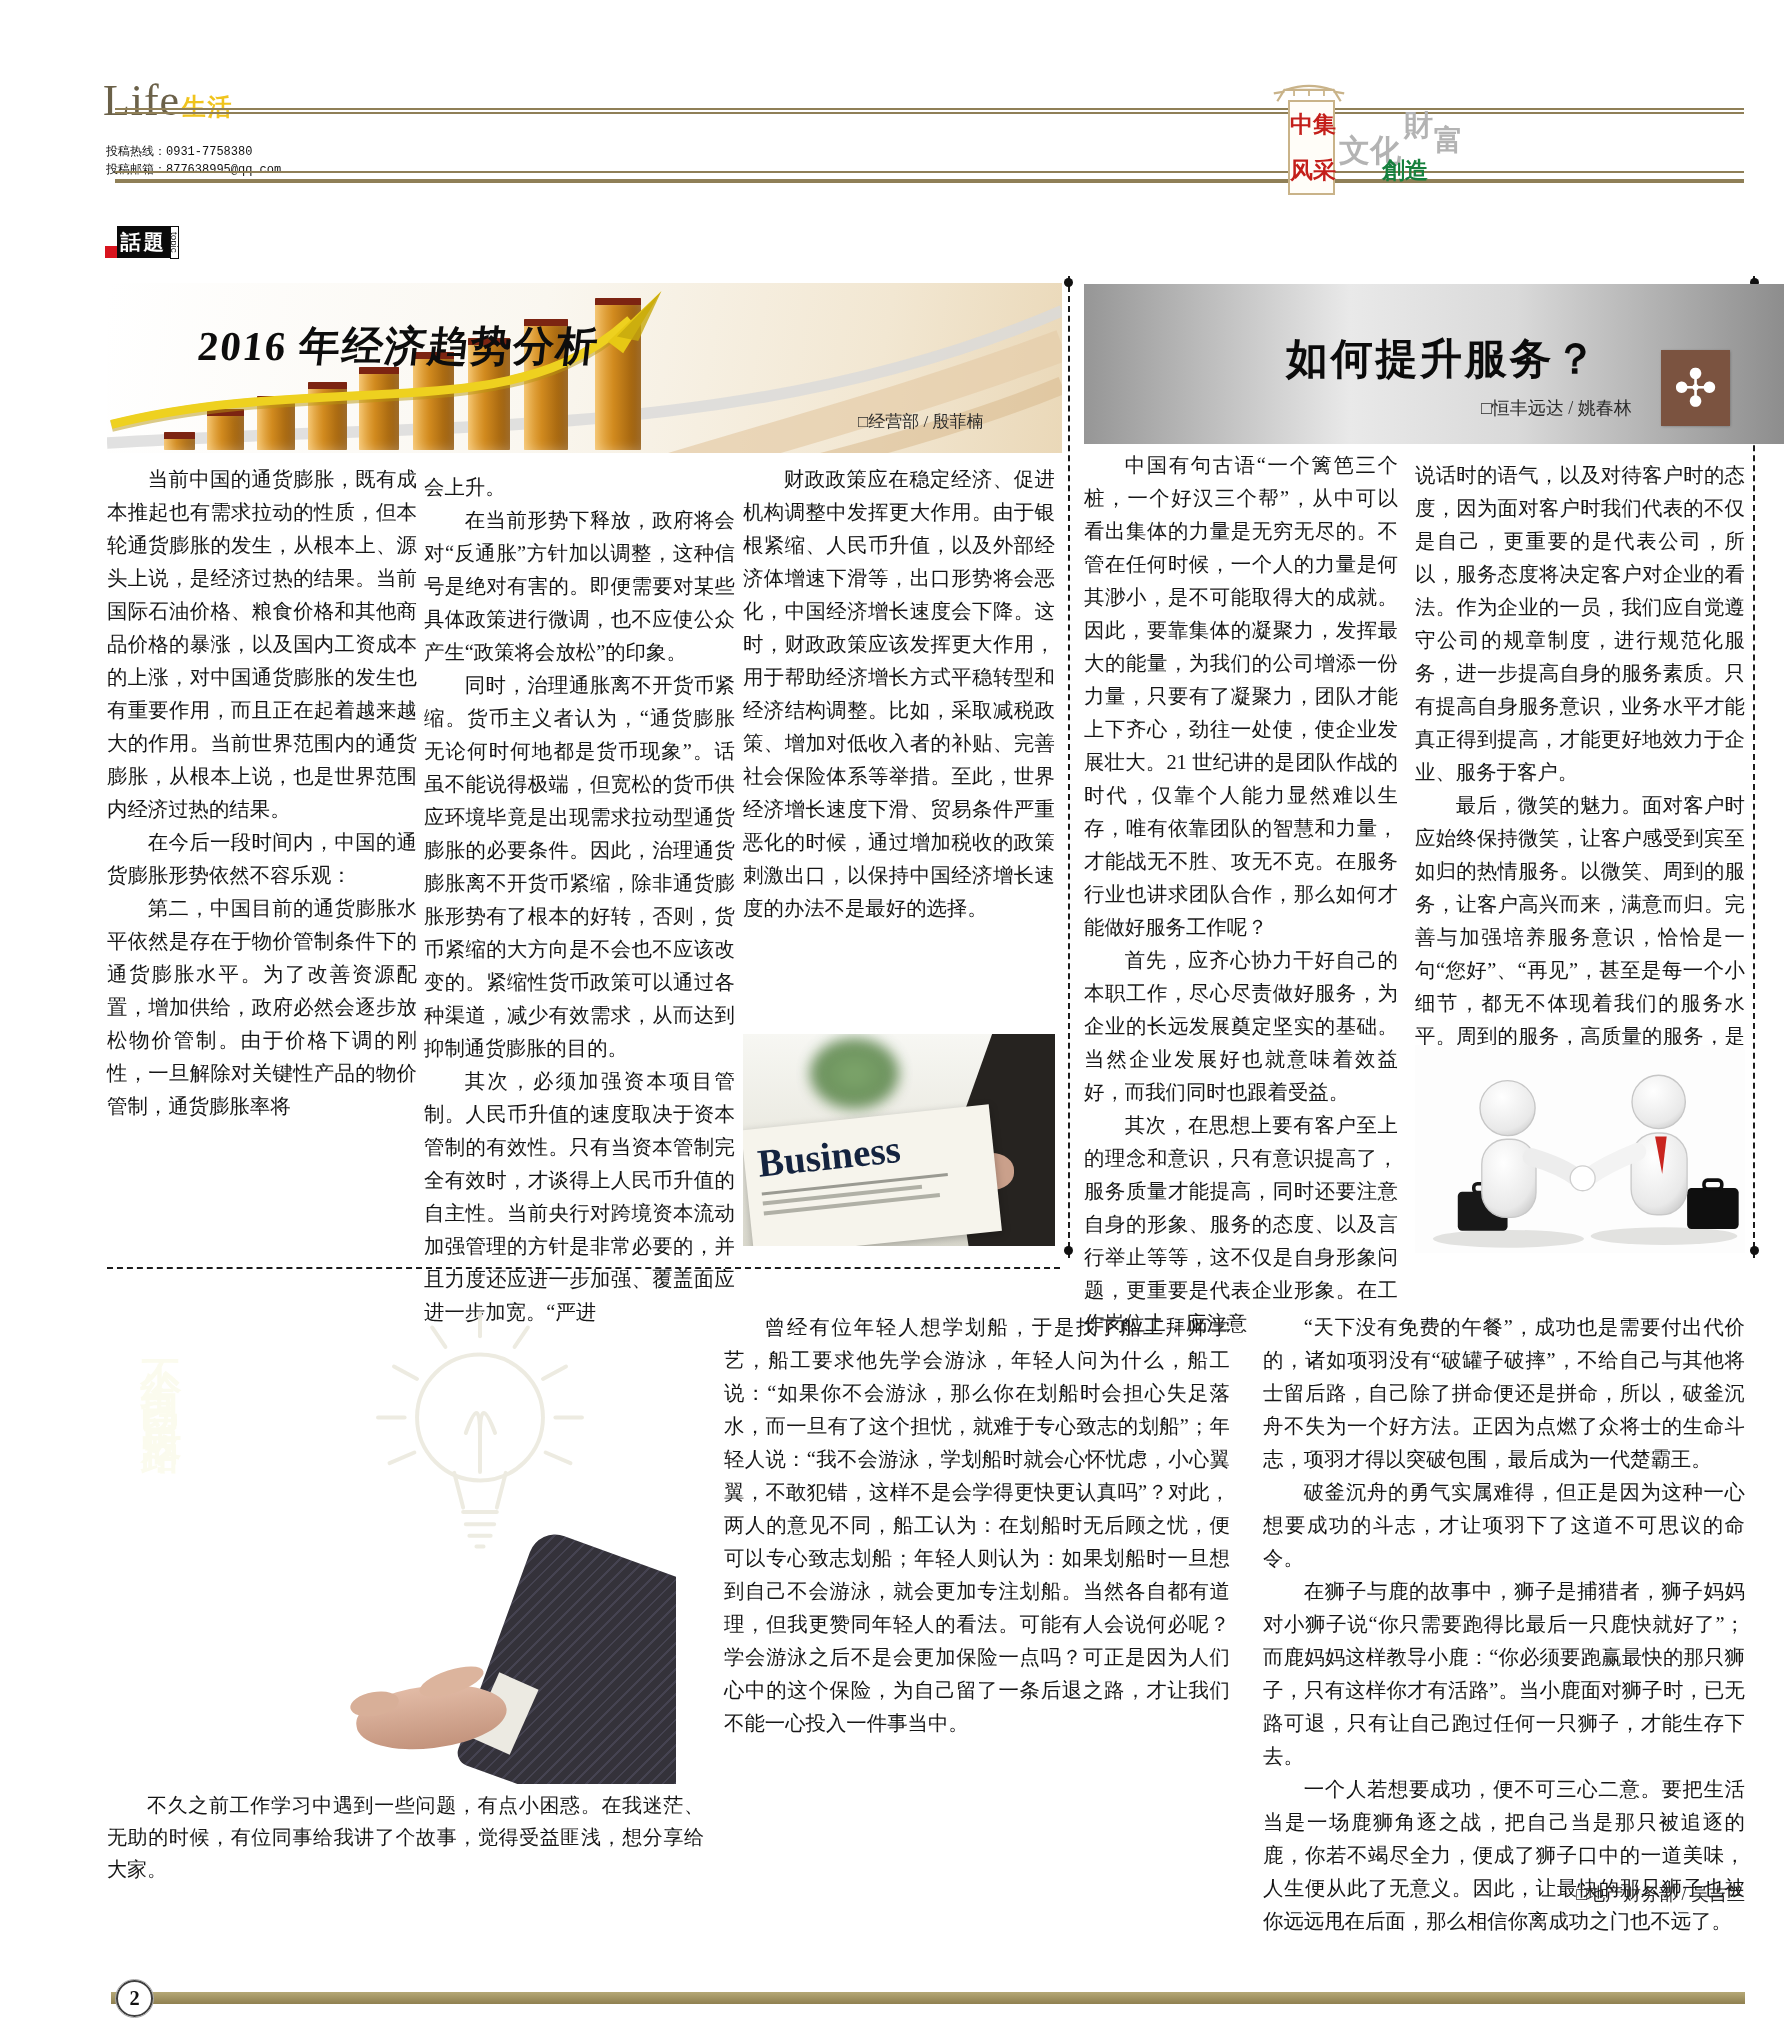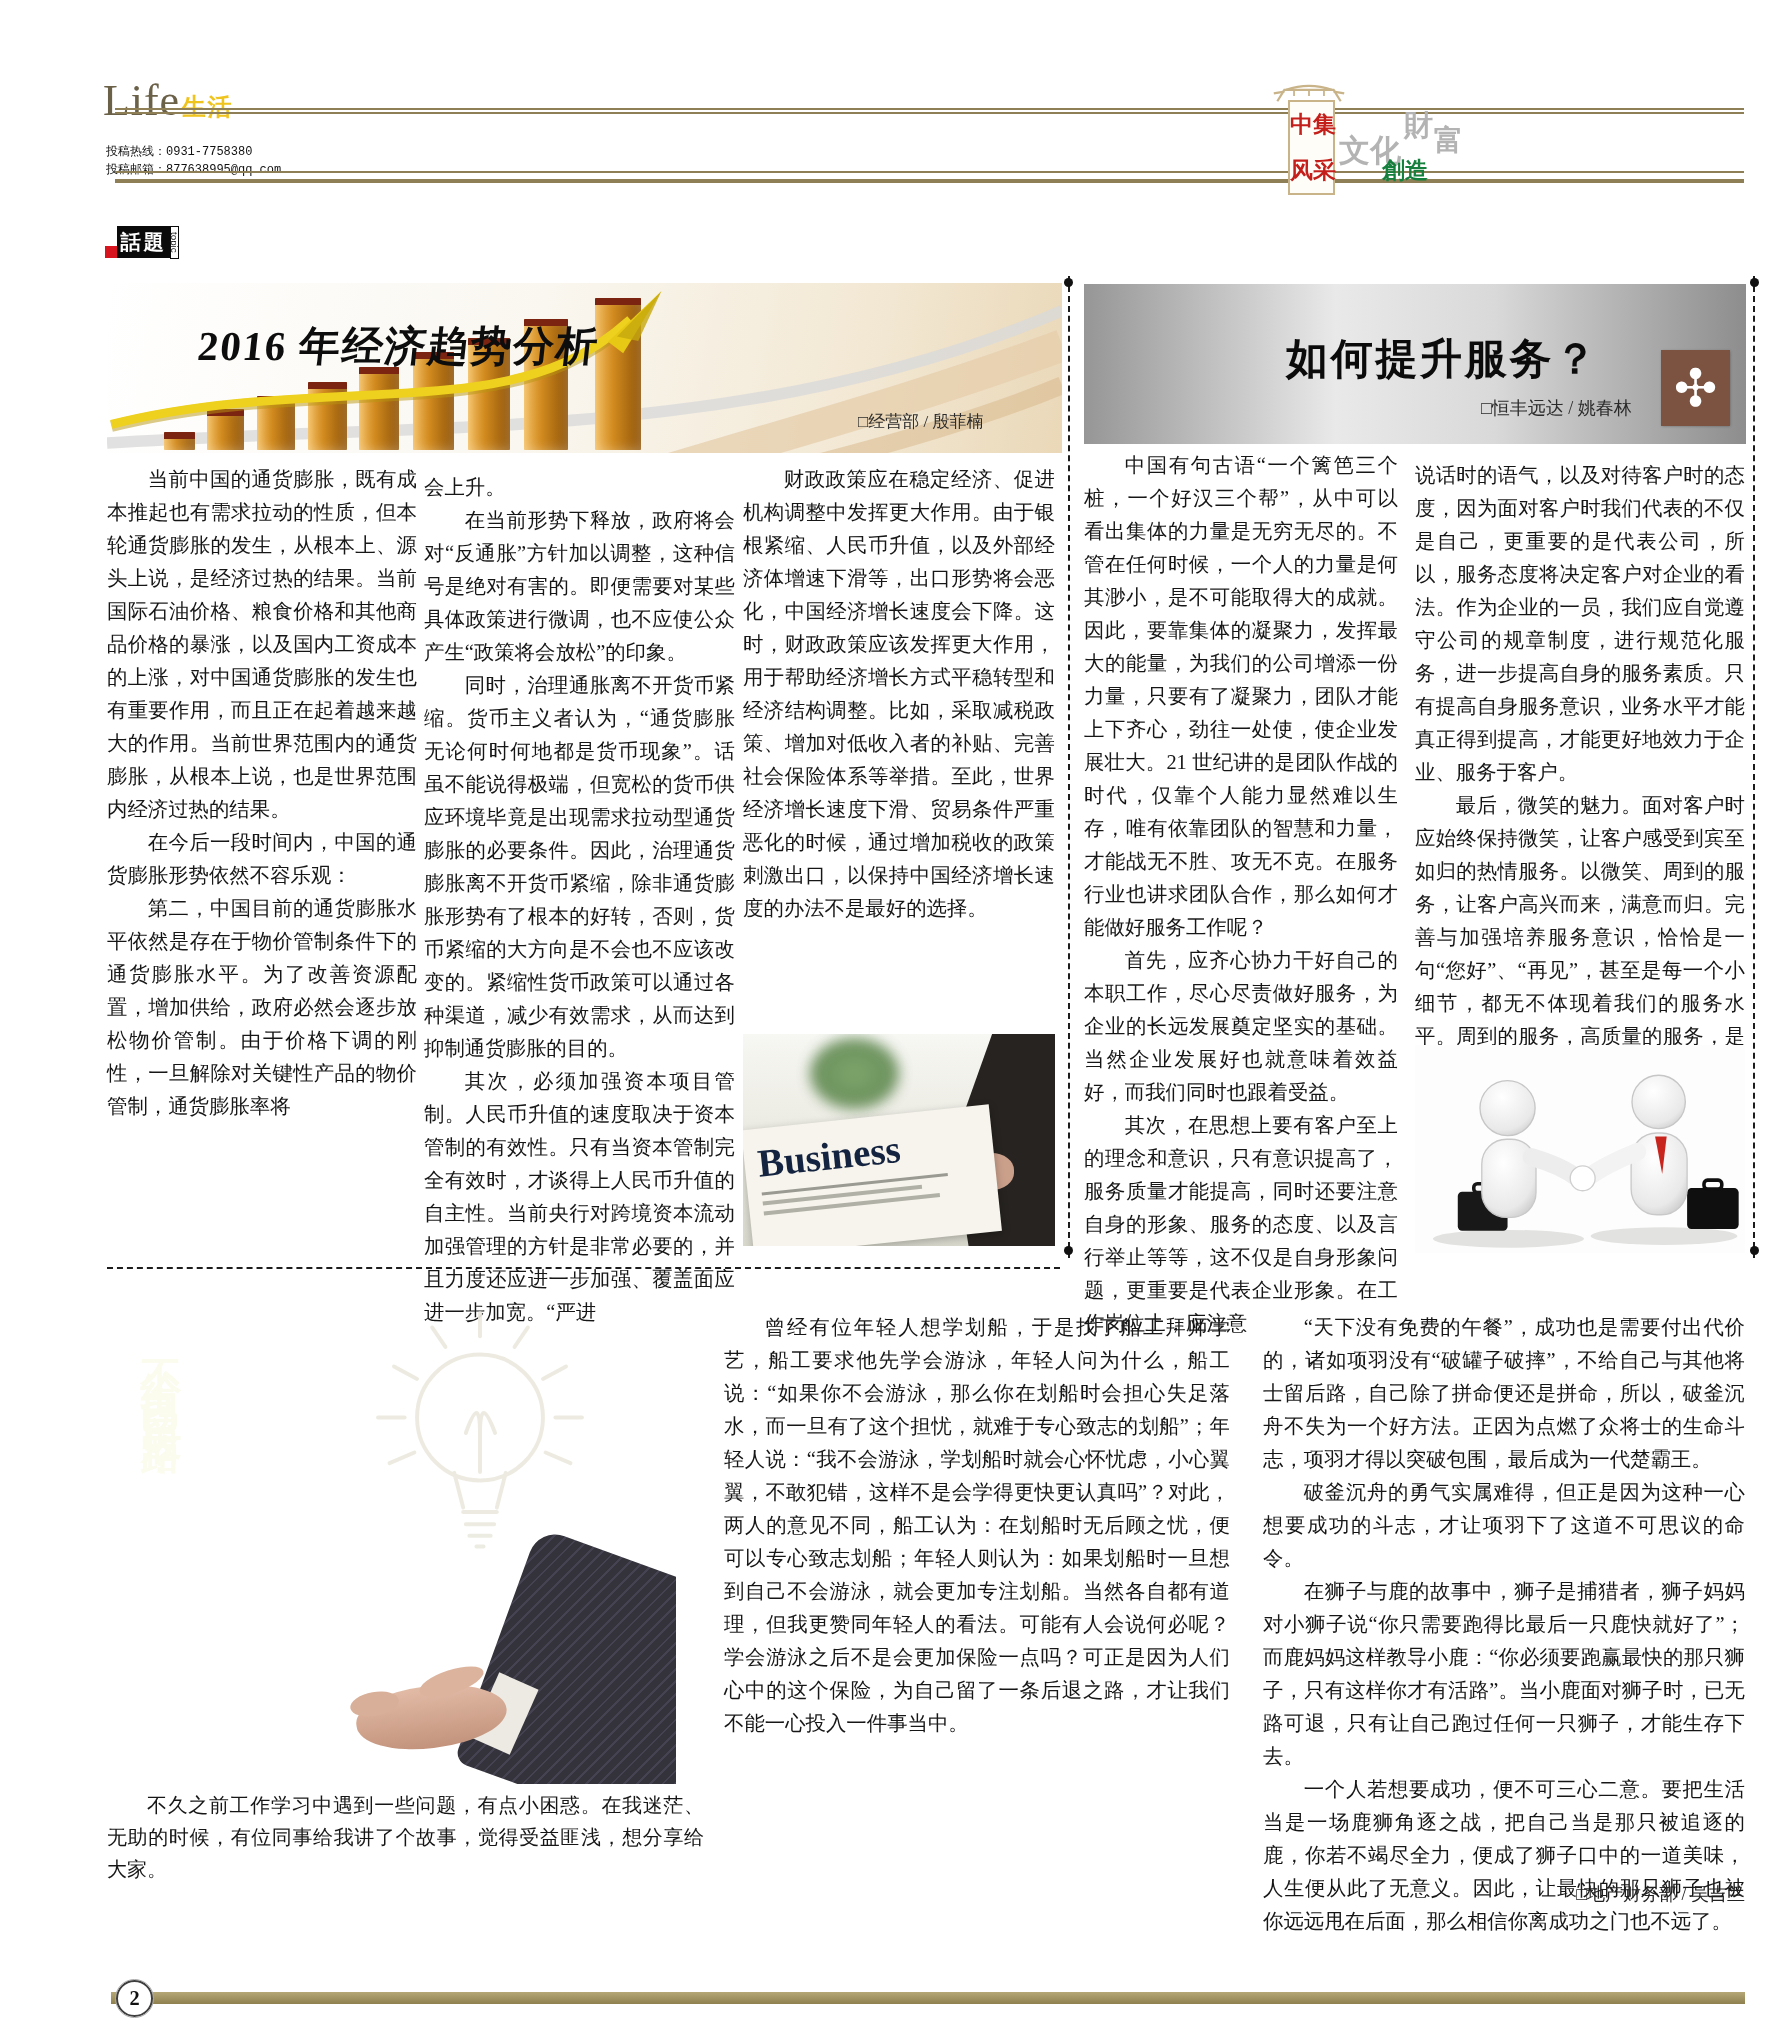--- a/index.html
+++ b/index.html
@@ -25,21 +25,21 @@
            background:linear-gradient(100deg,#ffffff 0%,#faf7f0 45%,#f2e7d2 80%,#ead8b8 100%);}
   .bar{position:absolute;bottom:2.7px;border-radius:0.9px;
        background:linear-gradient(90deg,#f3bd5e 0%,#d18a1e 40%,#8f5408 100%);
        box-shadow:inset 0 0 11.5px rgba(255,255,255,.30);}
   .bar::before{content:"";position:absolute;left:0;top:0;width:100%;height:6.2px;background:#7c2412;border-radius:0.9px 0.9px 0 0;}
   .a1-title{position:absolute;left:91px;top:36px;font-size:41px;font-weight:bold;color:#0d0d0d;
             transform:skewX(-6deg);letter-spacing:1.8px;}
   .byline{font-size:17px;color:#2b2b2b;}
   
   .banner2{position:absolute;left:1084px;top:284px;width:662px;height:160px;overflow:hidden;
-           background:linear-gradient(90deg,#969696 0%,#e9e9e9 38%,#d9d9d9 62%,#8d8d8d 100%);}
+           background:linear-gradient(90deg,#969696 0%,#e9e9e9 38%,#d9d9d9 62%,#8d8d8d 100%);padding-left:38px;}
   .a2-title{position:absolute;left:202px;top:47px;font-size:42px;font-weight:bold;color:#0b0b0b;letter-spacing:2.7px;}
   .ornament{position:absolute;left:577px;top:66px;width:69px;height:76px;background:#7b5340;
             display:flex;align-items:center;justify-content:center;box-shadow:1.3px 1.3px 2.7px rgba(0,0,0,.35);}
   .ornament span{color:#ffffff;font-size:52px;line-height:1;font-family:"DejaVu Sans",sans-serif;}
   
   .vdash{position:absolute;width:0;border-left:2.2px dashed #1c1c1c;}
   .hdash{position:absolute;height:0;border-top:2.2px dashed #1c1c1c;}
   .dot{position:absolute;width:9px;height:9px;border-radius:50%;background:#111;}
   
   .logo-box{position:absolute;left:1288px;top:100px;width:43px;height:91px;background:#fffdf8;

